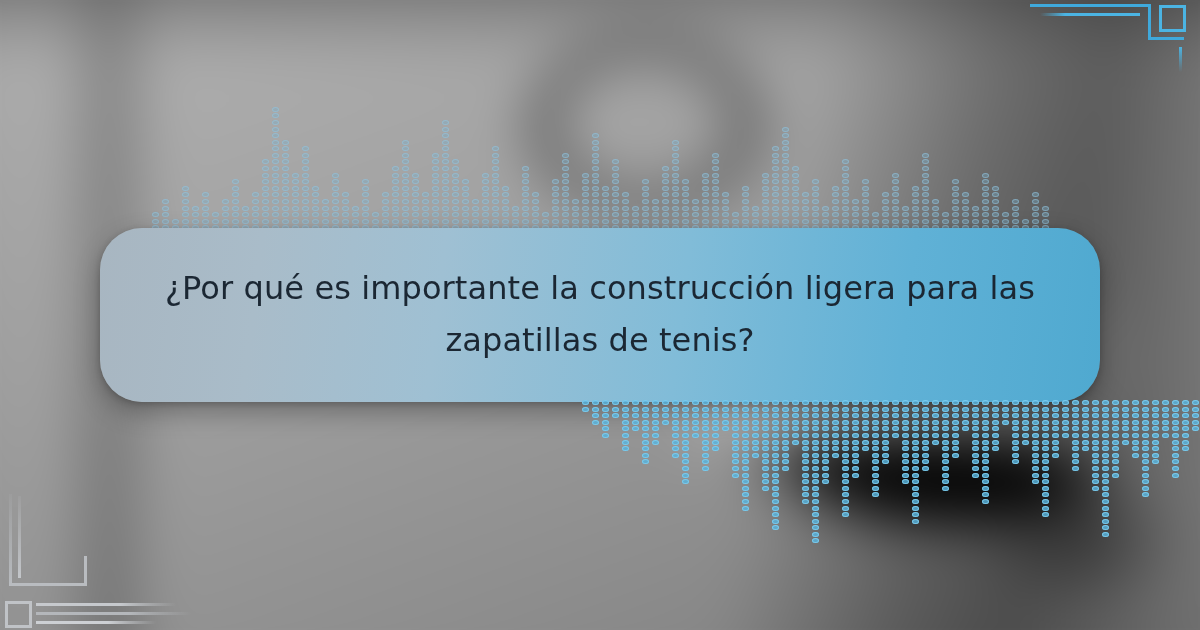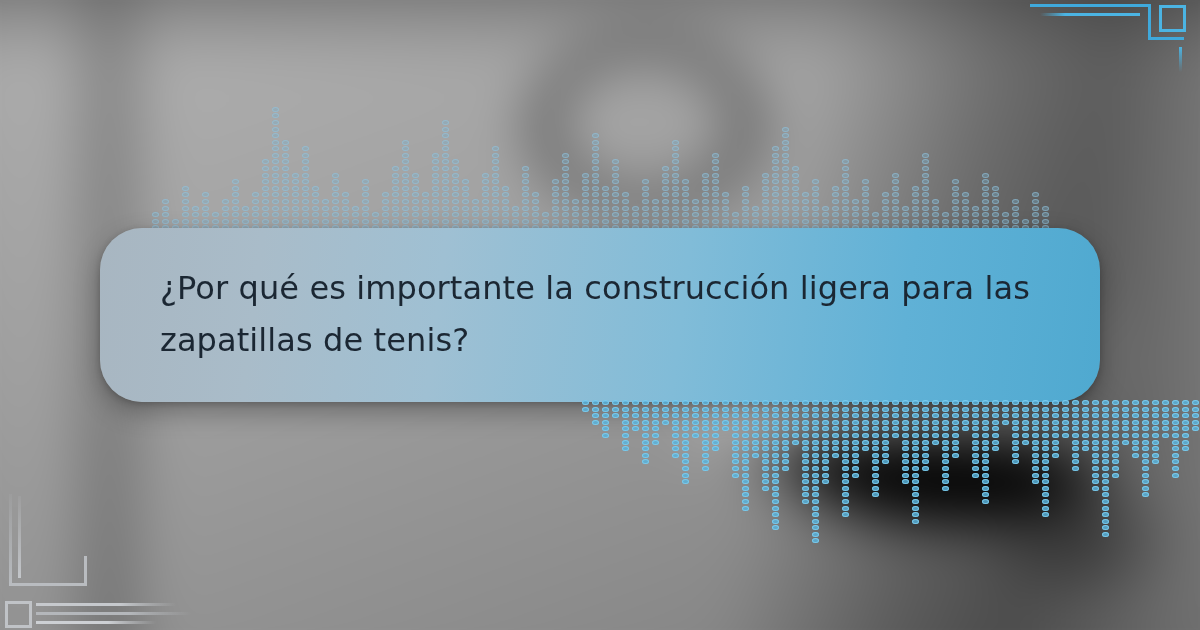--- a/index.html
+++ b/index.html
@@ -109,20 +109,21 @@
     box-shadow: 0 10px 26px rgba(0,0,0,0.30), 0 2px 6px rgba(0,0,0,0.18);
     display: flex;
     align-items: center;
     justify-content: center;
     box-sizing: border-box;
     padding: 0 60px;
   }
   .card-question {
     margin: 0;
     width: 100%;
+    text-align: center;
     font-family: "DejaVu Sans", sans-serif;
     font-size: 32px;
     font-weight: 400;
     line-height: 1.62;
     color: #1b2733;
     letter-spacing: 0.1px;
   }
 </style>
 </head>
 <body>

